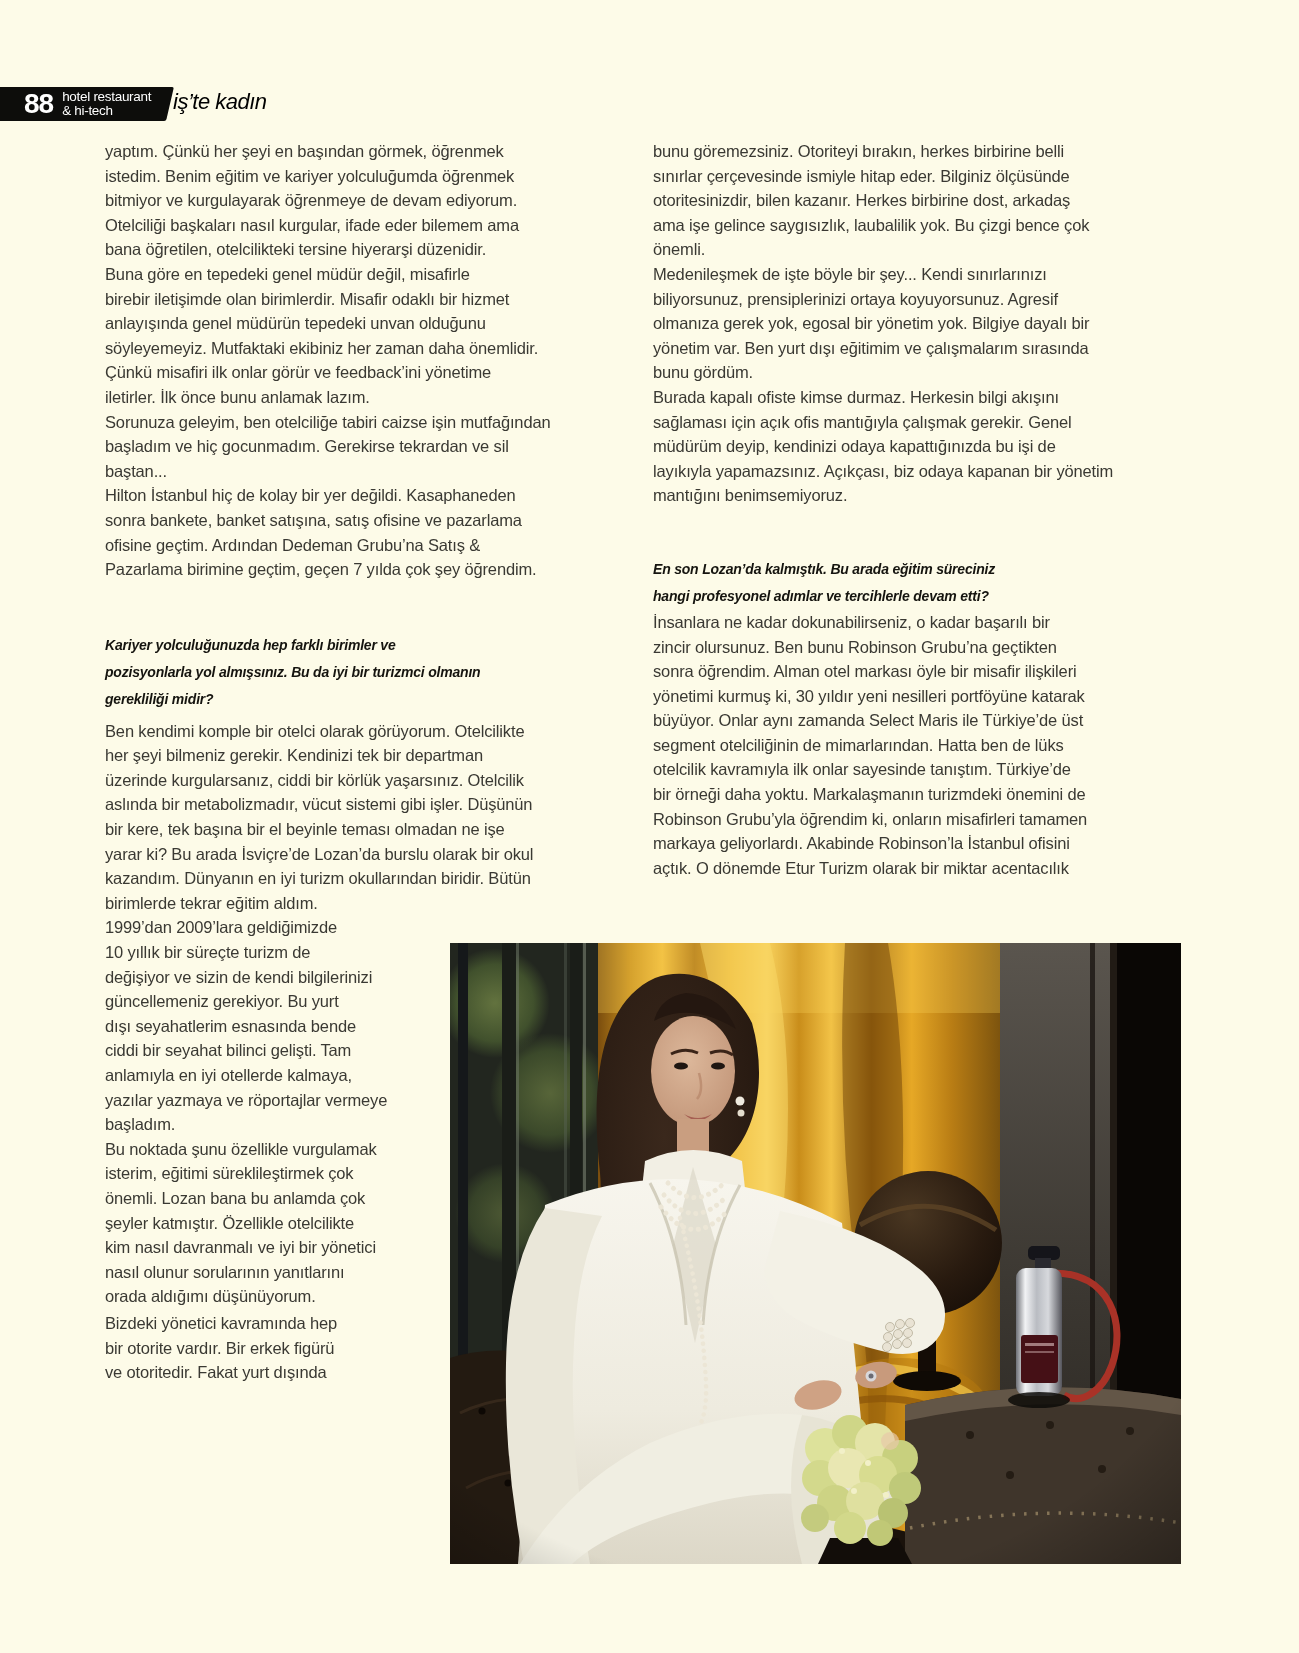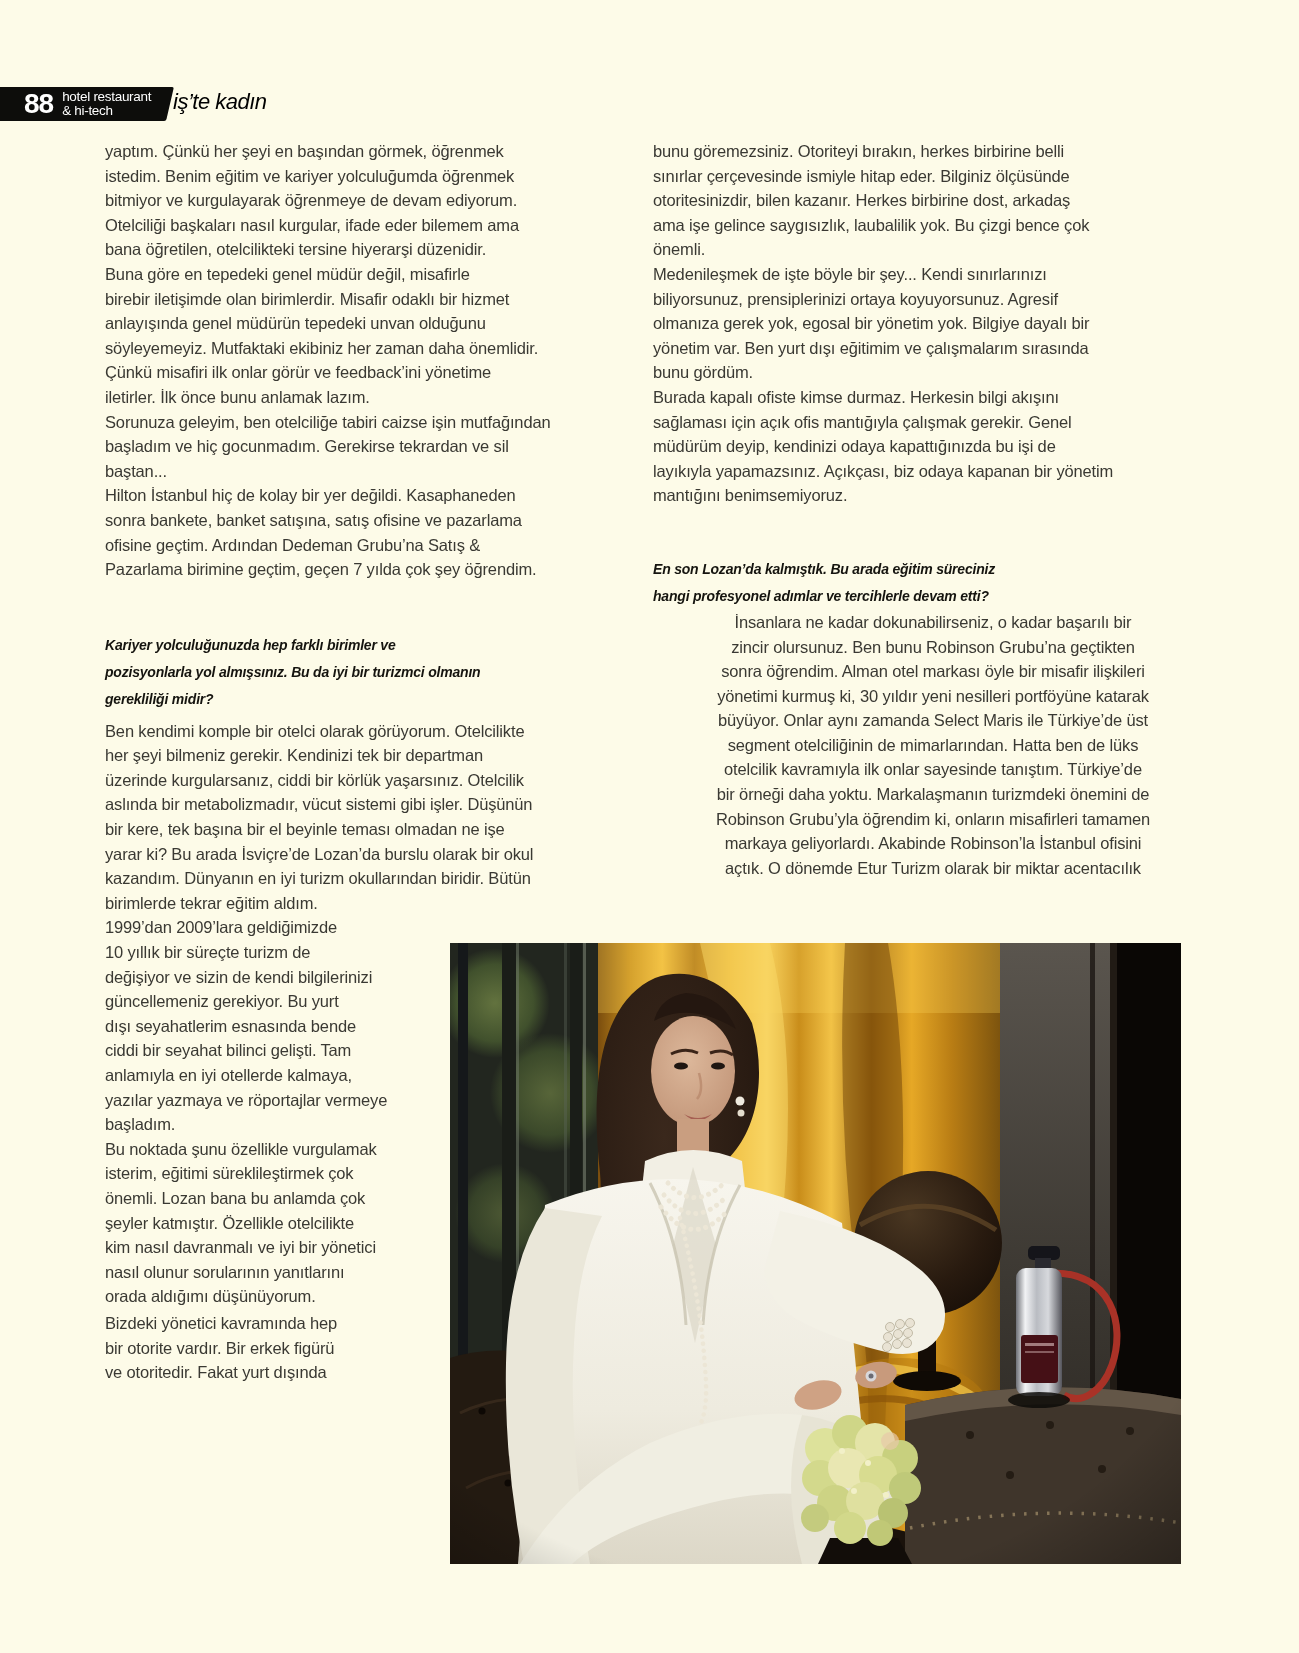--- a/index.html
+++ b/index.html
@@ -45,21 +45,21 @@
   .q{
     font-weight:bold;font-style:italic;font-size:14px;line-height:27px;
     color:#15140f;letter-spacing:-0.2px;
   }
   .q1{margin-top:50px;}
   .p2{margin-top:6px;}
   .narrow{width:364px;}
   .q2{margin-top:56px;}
   .p3{margin-top:2px;}
   .q3{margin-top:48px;}
-  .p4{margin-top:0px;text-align:center;}
+  .p4{margin-top:0px;}
 
   
   .photo{
     position:absolute;left:450px;top:943px;width:731px;height:621px;
     overflow:hidden;background:#15110d;
   }
   .photo svg{display:block;}
 </style>
 </head>
 <body>

